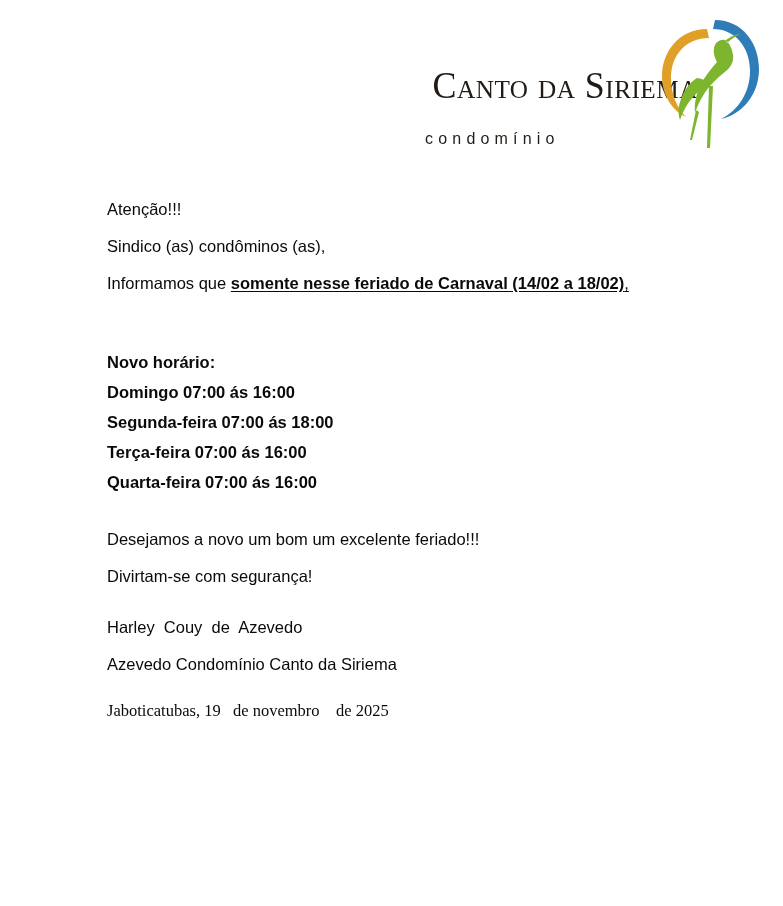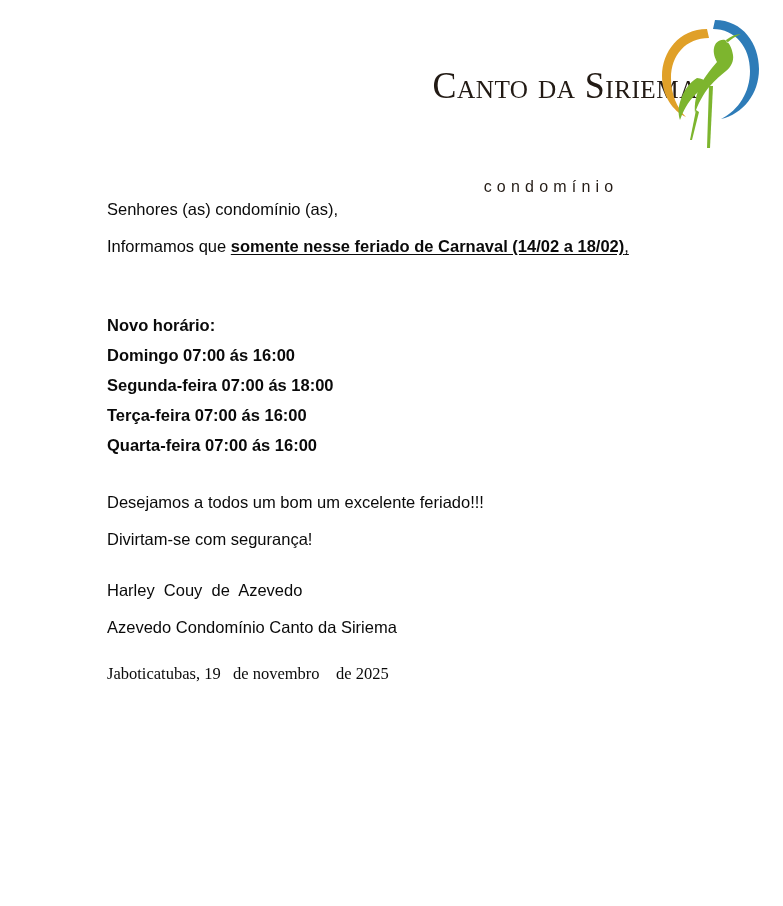--- a/index.html
+++ b/index.html
@@ -48,28 +48,27 @@
     color: #221a14;
     white-space: nowrap;
     transform: scaleX(0.97);
     transform-origin: right center;
   }
   .logo-sub {
     position: absolute;
     left: 0px;
     top: 115px;
     width: 252px;
-    text-align: center;
+    text-align: left;
     font-family: "Liberation Sans", sans-serif;
     font-size: 16px;
     line-height: 20px;
     letter-spacing: 5.2px;
     color: #241c16;
     white-space: nowrap;
-    margin-top: 48px;
   }
   .logo-mark {
     position: absolute;
     left: 228px;
     top: 0px;
     width: 112px;
     height: 140px;
   }
 
   
@@ -164,41 +163,42 @@
 
         <path d="M 56 72 L 54 134 L 57 134 L 60 72 Z" fill="#7DB52E"></path>
         <path d="M 43 96 L 37 126 L 39 126 L 46 98 Z" fill="#7DB52E"></path>
       </svg>
     </div>
   </div>
 
   <div class="doc">
 
 
-
-    <div class="line para">Senhores (as) condomínio (as),</div>
+    <div class="line para">Atenção!!!</div>
+
+    <div class="line para">Sindico (as) condôminos (as),</div>
 
     <div class="line flow"><span>Informamos que </span><span class="strong-underline">somente nesse feriado de Carnaval (14/02 a 18/02)</span><span class="comma-underline">,</span></div>
 
 
     <div class="schedule">
       <div class="line">Novo horário:</div>
 
 
       <div class="line">Domingo 07:00 ás 16:00</div>
 
       <div class="line">Segunda-feira 07:00 ás 18:00</div>
 
       <div class="line">Terça-feira 07:00 ás 16:00</div>
 
       <div class="line">Quarta-feira 07:00 ás 16:00</div>
     </div>
 
     <div class="closing">
-      <div class="line">Desejamos a todos um bom um excelente feriado!!!</div>
+      <div class="line">Desejamos a novo um bom um excelente feriado!!!</div>
 
       <div class="line">Divirtam-se com segurança!</div>
     </div>
 
     <div class="signature">
       <div class="line">Harley  Couy  de  Azevedo</div>
 
       <div class="line">Azevedo Condomínio Canto da Siriema</div>
     </div>
 

